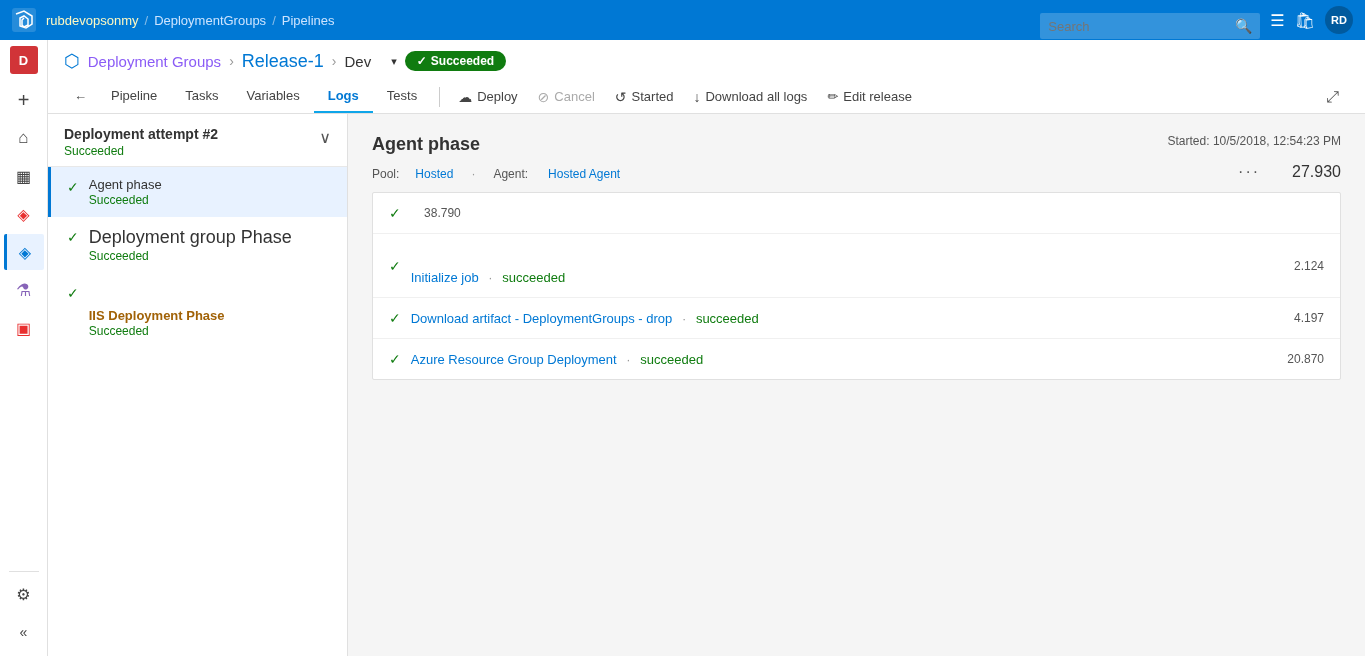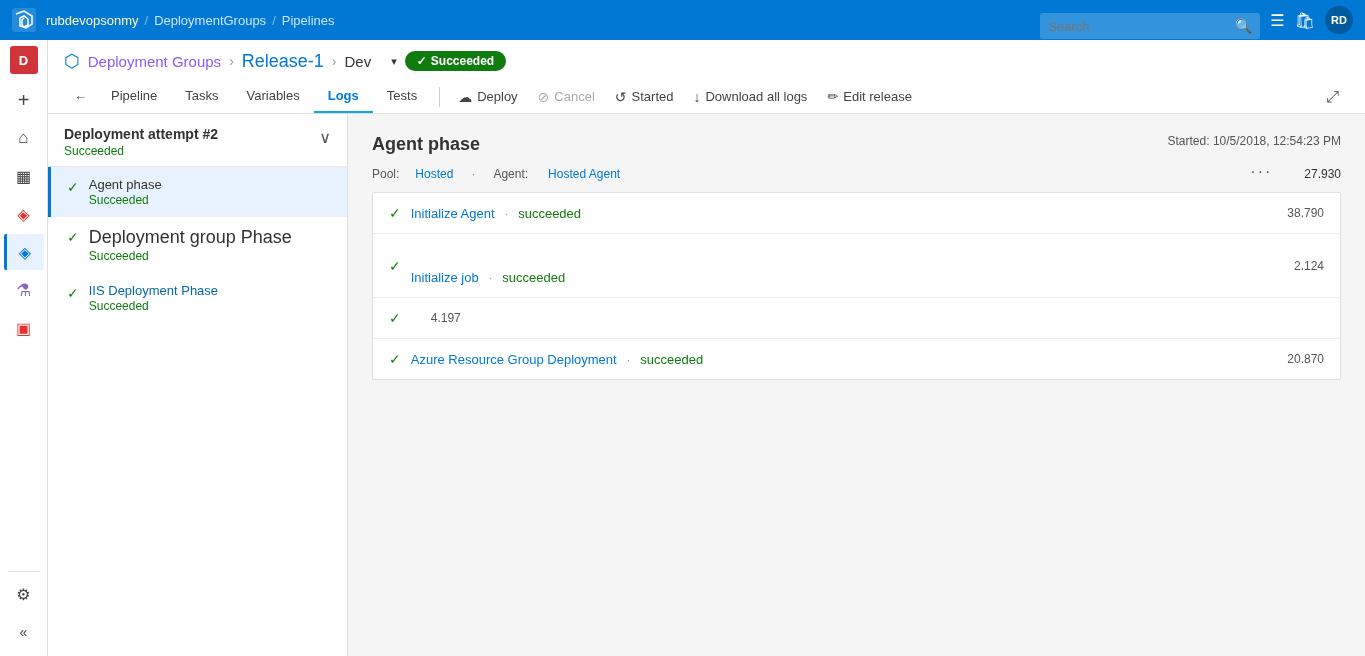--- a/index.html
+++ b/index.html
@@ -129,66 +129,66 @@
           <span style="color:#107c10; font-size:14px; margin-top:2px;">✓</span>
           <div>
             <div style="font-size:18px; font-weight:500; color:#333;">Deployment group Phase</div>
             <div style="font-size:12px; color:#107c10; margin-top:1px;">Succeeded</div>
           </div>
         </div>
 
         <div style="padding:10px 16px 10px 16px; cursor:pointer; display:flex; align-items:flex-start; gap:10px; border-left:3px solid transparent;">
           <span style="color:#107c10; font-size:14px; margin-top:2px;">✓</span>
           <div>
-            <div style="font-size:13px; font-weight:400; color:#0369a1;">IIS Deployment Phase</div>
+            <div style="font-size:13px; font-weight:700; color:#a16207;margin-top:25px;">IIS Deployment Phase</div>
             <div style="font-size:12px; color:#107c10; margin-top:1px;">Succeeded</div>
           </div>
         </div>
       </div>
 
       <div style="flex:1; background:#f5f5f5; overflow-y:auto; padding:20px 24px;">
         <div style="display:flex; align-items:flex-start; justify-content:space-between; margin-bottom:8px;">
           <div style="font-size:18px; font-weight:600; color:#333;">Agent phase</div>
           <div style="font-size:12px; color:#555; text-align:right;">Started: 10/5/2018, 12:54:23 PM</div>
         </div>
         <div style="display:flex; align-items:flex-end; gap:16px; font-size:12px; color:#555; margin-bottom:11px;">
           <span>Pool:</span>
           <a style="color:#0078d4; text-decoration:none;">Hosted</a>
           <span style="color:#999; margin:0 2px;">·</span>
           <span>Agent:</span>
           <a style="color:#0078d4; text-decoration:none; margin-left:4px;">Hosted Agent</a>
           <span style="flex:1;"></span>
           <span style="color:#555; cursor:pointer; letter-spacing:2px; font-size:16px; margin-right:16px;">···</span>
-          <span style="font-size:12px; color:#333; font-weight:500;">27.930</span>
+          <span style="font-size:16px; color:#333; font-weight:500;">27.930</span>
         </div>
 
         <div style="background:#fff; border:1px solid #e0e0e0; border-radius:2px;">
 
           <div style="display:flex; align-items:center; padding:12px 16px; border-bottom:1px solid #f0f0f0; gap:10px; cursor:pointer;">
             <span style="color:#107c10; font-size:14px; flex-shrink:0;">✓</span>
-            <span style="flex:1; font-size:13px; color:#333;">
-              <a style="color:#0078d4; text-decoration:none;">Initialize Agent</a>
-              <span style="color:#999; margin:0 6px;">·</span>
-              <span style="color:#107c10;">succeeded</span>
-            </span>
             <span style="font-size:12px; color:#555; min-width:50px; text-align:right;">38.790</span>
           </div>
 
           <div style="display:flex; align-items:center; padding:12px 16px; border-bottom:1px solid #f0f0f0; gap:10px; cursor:pointer;">
             <span style="color:#107c10; font-size:14px; flex-shrink:0;">✓</span>
             <span style="flex:1; font-size:13px; color:#333;margin-top:24px;">
               <a style="color:#0078d4; text-decoration:none;">Initialize job</a>
               <span style="color:#999; margin:0 6px;">·</span>
               <span style="color:#107c10;">succeeded</span>
             </span>
             <span style="font-size:12px; color:#555; min-width:50px; text-align:right;">2.124</span>
           </div>
 
           <div style="display:flex; align-items:center; padding:12px 16px; border-bottom:1px solid #f0f0f0; gap:10px; cursor:pointer;">
             <span style="color:#107c10; font-size:14px; flex-shrink:0;">✓</span>
+            <span style="flex:1; font-size:13px; color:#333;">
+              <a style="color:#0078d4; text-decoration:none;">Download artifact - DeploymentGroups - drop</a>
+              <span style="color:#999; margin:0 6px;">·</span>
+              <span style="color:#107c10;">succeeded</span>
+            </span>
             <span style="font-size:12px; color:#555; min-width:50px; text-align:right;">4.197</span>
           </div>
 
           <div style="display:flex; align-items:center; padding:12px 16px; gap:10px; cursor:pointer;">
             <span style="color:#107c10; font-size:14px; flex-shrink:0;">✓</span>
             <span style="flex:1; font-size:13px; color:#333;">
               <a style="color:#0078d4; text-decoration:none;">Azure Resource Group Deployment</a>
               <span style="color:#999; margin:0 6px;">·</span>
               <span style="color:#107c10;">succeeded</span>
             </span>

